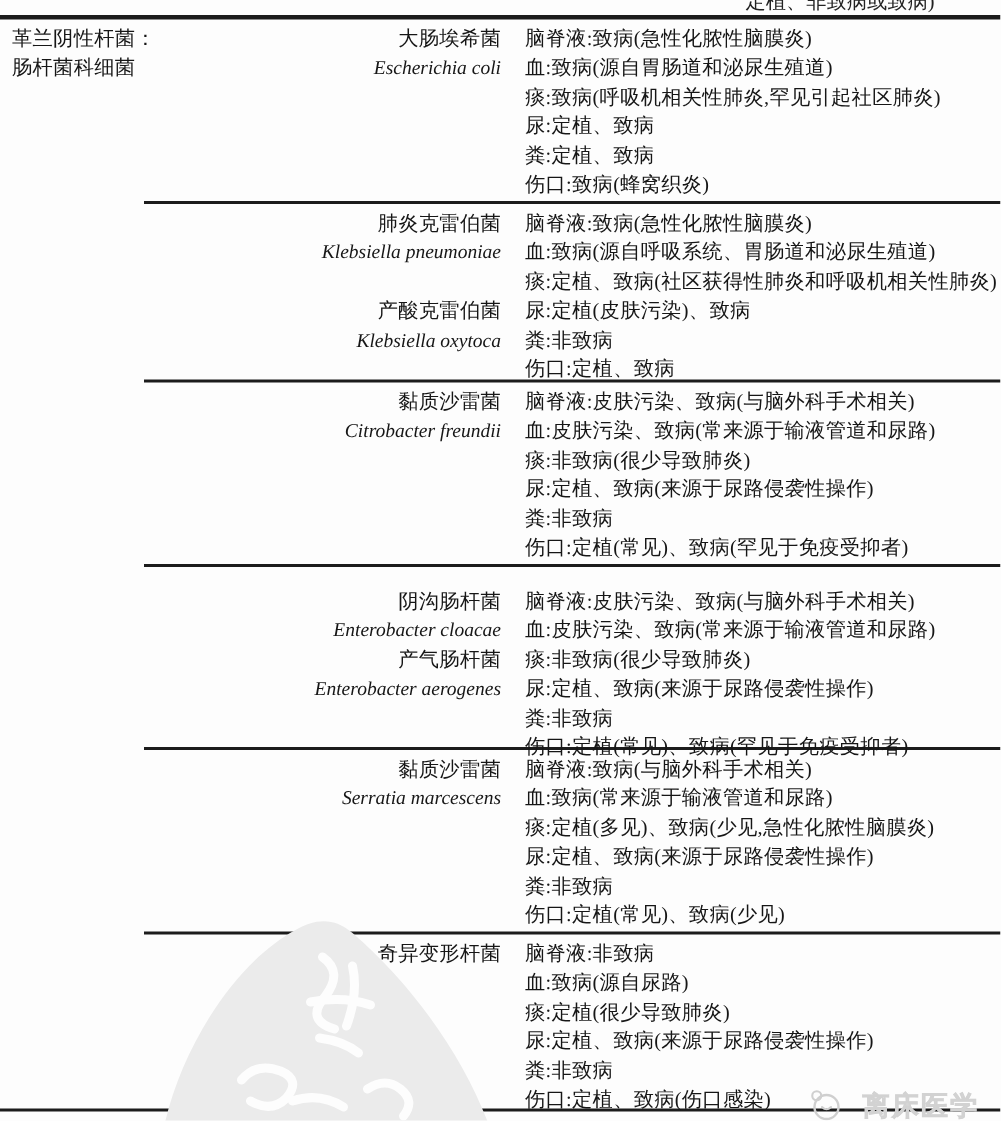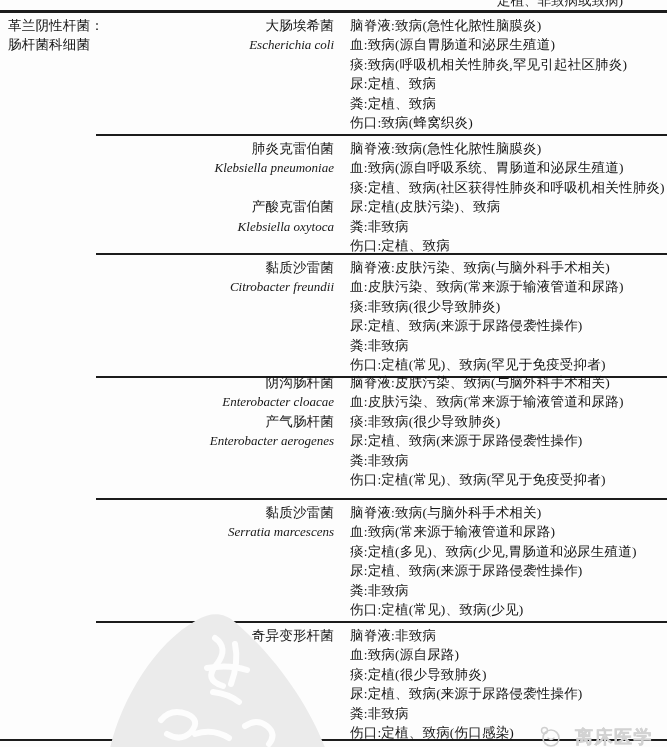--- a/index.html
+++ b/index.html
@@ -141,21 +141,21 @@
   <div class="col3">
     <div class="line">脑脊液:皮肤污染、致病(与脑外科手术相关)</div>
     <div class="line">血:皮肤污染、致病(常来源于输液管道和尿路)</div>
     <div class="line">痰:非致病(很少导致肺炎)</div>
     <div class="line">尿:定植、致病(来源于尿路侵袭性操作)</div>
     <div class="line">粪:非致病</div>
     <div class="line">伤口:定植(常见)、致病(罕见于免疫受抑者)</div>
   </div>
 </div>
 
-<div class="section" style="top:370px;height:144px">
+<div class="section" style="top:388px;height:144px">
   <div class="col1"></div>
   <div class="col2">
     <div class="line">阴沟肠杆菌</div>
     <div class="line latin">Enterobacter cloacae</div>
     <div class="line">产气肠杆菌</div>
     <div class="line latin">Enterobacter aerogenes</div>
     <div class="line"></div>
     <div class="line"></div>
   </div>
   <div class="col3">
@@ -174,21 +174,21 @@
     <div class="line">黏质沙雷菌</div>
     <div class="line latin">Serratia marcescens</div>
     <div class="line"></div>
     <div class="line"></div>
     <div class="line"></div>
     <div class="line"></div>
   </div>
   <div class="col3">
     <div class="line">脑脊液:致病(与脑外科手术相关)</div>
     <div class="line">血:致病(常来源于输液管道和尿路)</div>
-    <div class="line">痰:定植(多见)、致病(少见,胃肠道和泌尿生殖道)</div>
+    <div class="line">痰:定植(多见)、致病(少见,急性化脓性脑膜炎)</div>
     <div class="line">尿:定植、致病(来源于尿路侵袭性操作)</div>
     <div class="line">粪:非致病</div>
     <div class="line">伤口:定植(常见)、致病(少见)</div>
   </div>
 </div>
 
 <div class="section" style="top:623px;height:116px">
   <div class="col1"></div>
   <div class="col2">
     <div class="line">奇异变形杆菌</div>

